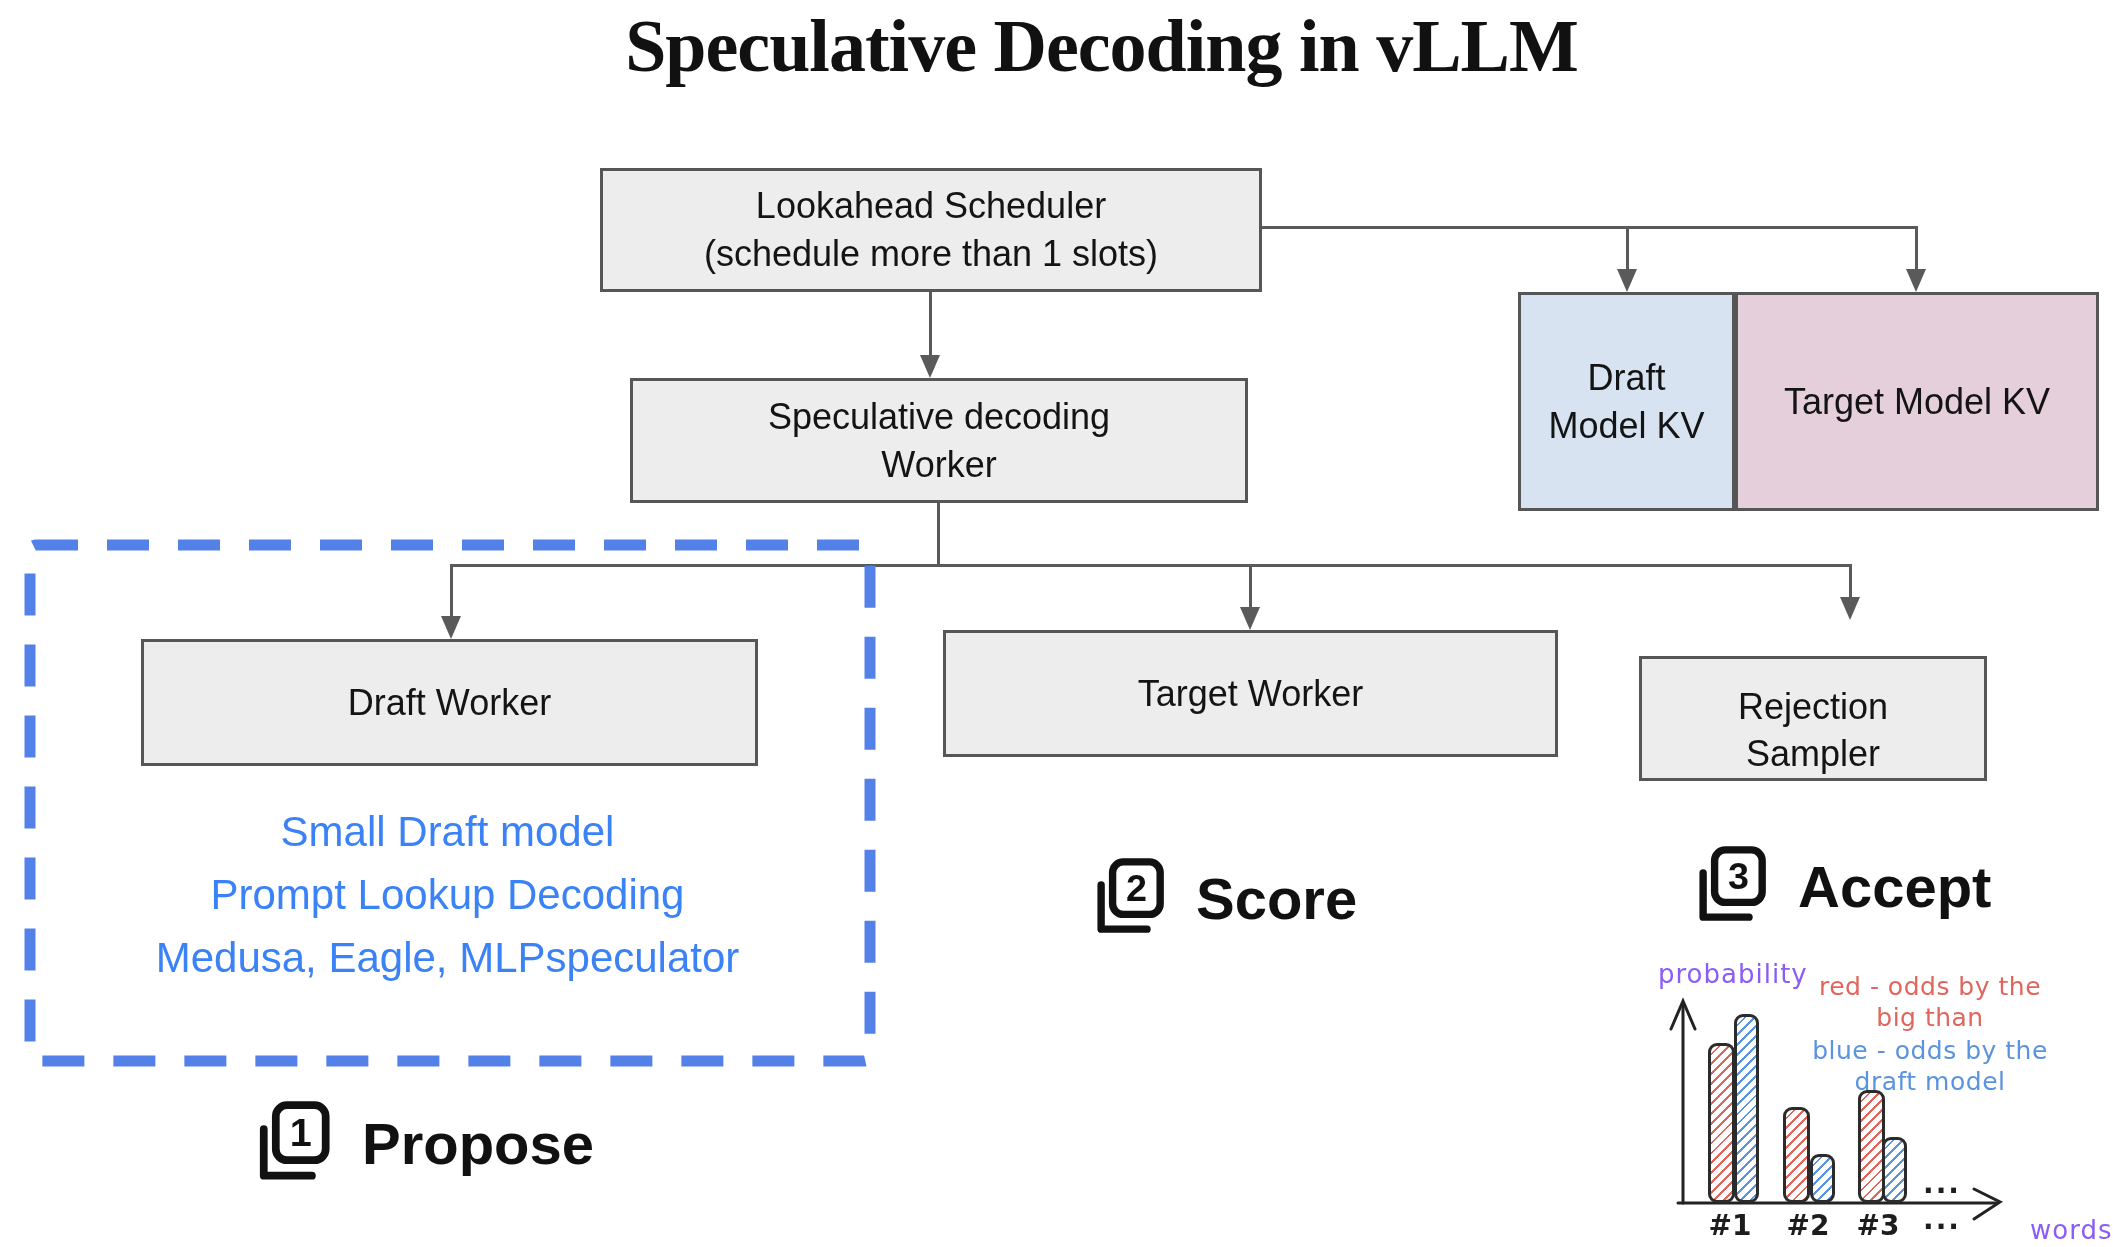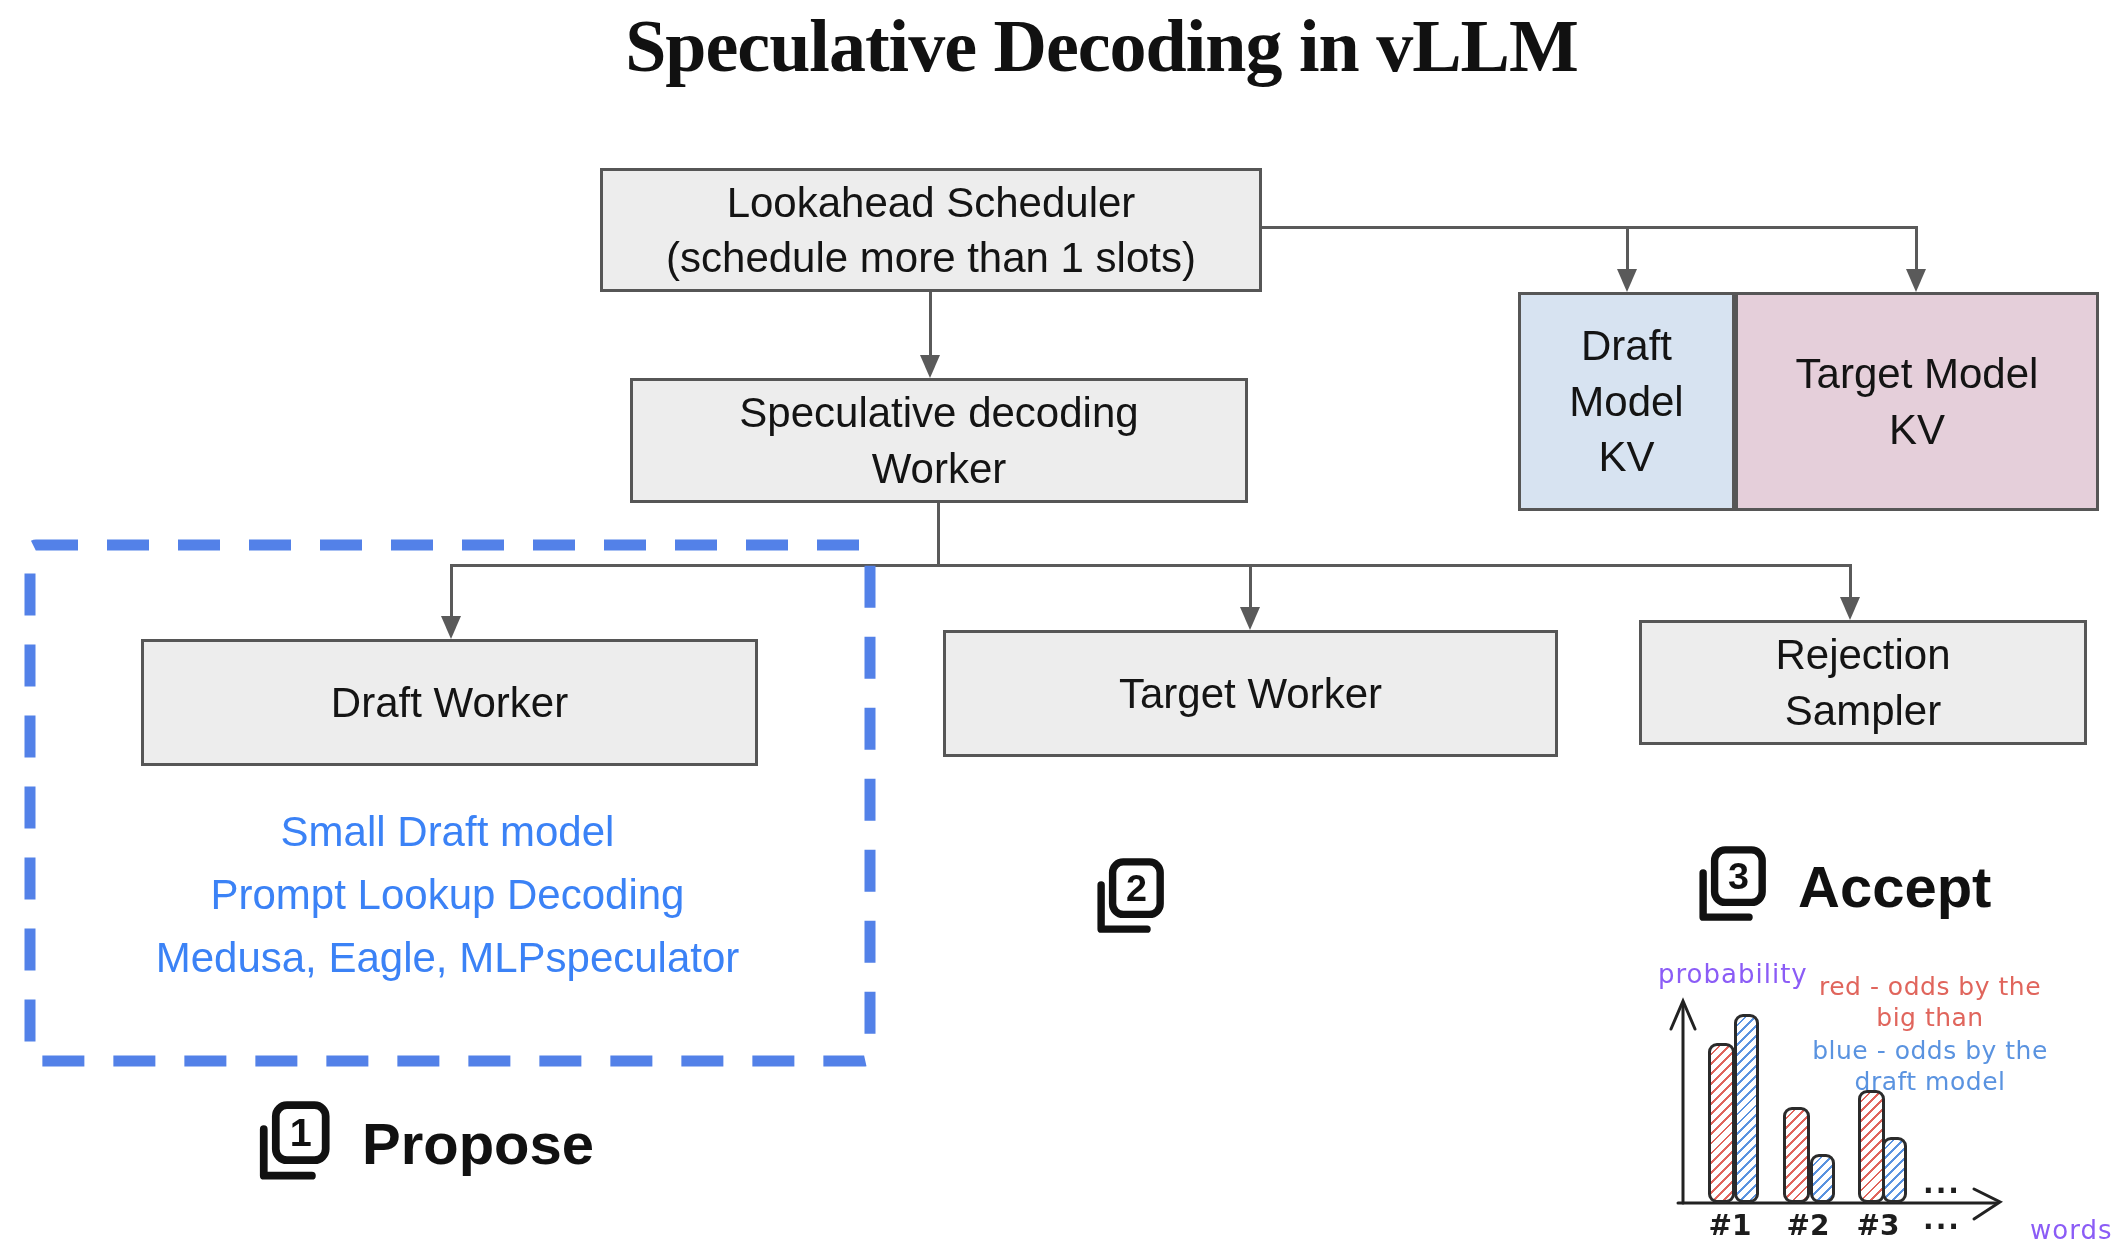--- a/index.html
+++ b/index.html
@@ -8,21 +8,21 @@
     font-family:"Liberation Sans","DejaVu Sans",sans-serif;color:#1a1a1a;
   }
   .title{
     position:absolute;left:90px;top:4px;width:2023px;text-align:center;
     font-size:74px;font-weight:700;letter-spacing:-1px;color:#111;font-family:Liberation Serif, serif;
   }
   
   .node{
     position:absolute;display:flex;flex-direction:column;align-items:center;justify-content:center;
     background:var(--box-fill);border:3px solid #565656;box-sizing:border-box;
-    font-size:42px;line-height:1.32;text-align:center;color:#141414;
+    font-size:36px;line-height:1.32;text-align:center;color:#141414;
   }
   .node.kv-draft{background:var(--draft-kv-fill);}
   .node.kv-target{background:var(--target-kv-fill);}
   
   .hline,.vline{position:absolute;background:var(--connector);}
   .hline{height:3px;}
   .vline{width:3px;}
   .arrow-down{
     position:absolute;width:0;height:0;
     border-left:10px solid transparent;border-right:10px solid transparent;
@@ -106,40 +106,41 @@
   <div class="methods">
     <div>Small Draft model</div>
     <div>Prompt Lookup Decoding</div>
     <div>Medusa, Eagle, MLPspeculator</div>
   </div>
 
   <div class="node" style="left:943px;top:630px;width:615px;height:127px;">
     <div>Target Worker</div>
   </div>
 
-  <div class="node" style="left:1639px;top:620px;width:448px;height:125px;">
+  <div class="node" style="left:1639px;top:656px;width:348px;height:125px;justify-content:flex-end;">
     <div>Rejection</div>
     <div>Sampler</div>
   </div>
 
   <div class="step" style="left:250px;top:1098px;">
     <svg class="step-icon" width="86" height="90" viewBox="0 0 100 104">
       <path d="M16 36 L16 90 L72 90" fill="none" stroke="#111" stroke-width="9" stroke-linejoin="round" stroke-linecap="round"></path>
       <rect x="30" y="8" width="58" height="64" rx="13" fill="#fff" stroke="#111" stroke-width="9"></rect>
       <text x="59" y="56" text-anchor="middle" font-size="46" font-weight="700" font-family="Liberation Sans, DejaVu Sans, sans-serif" fill="#111">1</text>
     </svg>
     <span class="step-label">Propose</span>
   </div>
 
   <div class="step" style="left:1088px;top:855px;">
     <svg class="step-icon" width="82" height="86" viewBox="0 0 100 104">
       <path d="M16 36 L16 90 L72 90" fill="none" stroke="#111" stroke-width="9" stroke-linejoin="round" stroke-linecap="round"></path>
       <rect x="30" y="8" width="58" height="64" rx="13" fill="#fff" stroke="#111" stroke-width="9"></rect>
       <text x="59" y="56" text-anchor="middle" font-size="46" font-weight="700" font-family="Liberation Sans, DejaVu Sans, sans-serif" fill="#111">2</text>
     </svg>
+    <span class="step-label">Score</span>
   </div>
 
   <div class="step" style="left:1690px;top:843px;">
     <svg class="step-icon" width="82" height="86" viewBox="0 0 100 104">
       <path d="M16 36 L16 90 L72 90" fill="none" stroke="#111" stroke-width="9" stroke-linejoin="round" stroke-linecap="round"></path>
       <rect x="30" y="8" width="58" height="64" rx="13" fill="#fff" stroke="#111" stroke-width="9"></rect>
       <text x="59" y="56" text-anchor="middle" font-size="46" font-weight="700" font-family="Liberation Sans, DejaVu Sans, sans-serif" fill="#111">3</text>
     </svg>
     <span class="step-label">Accept</span>
   </div>

